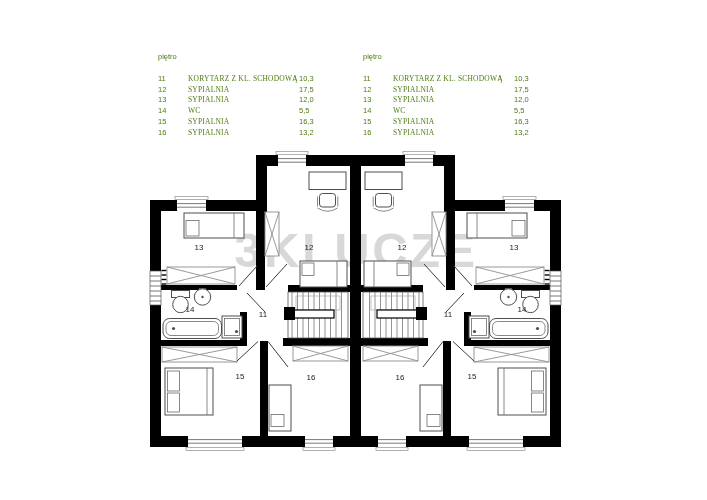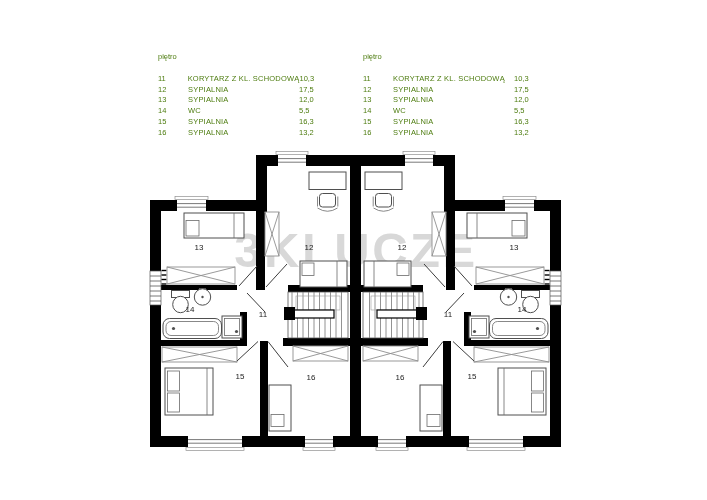--- a/index.html
+++ b/index.html
@@ -4,21 +4,21 @@
 <style>
   html,body{margin:0;padding:0;background:#fff;}
   .page{position:relative;width:707px;height:500px;background:#ffffff;overflow:hidden;
         font-family:"Liberation Sans",sans-serif;color:#4d7c0f;}
   .legend{position:absolute;top:52px;font-size:7.5px;line-height:10.8px;}
   .legend-left{left:158px;width:181px;}
   .legend-right{left:363px;width:191px;}
   .floor-label{margin-bottom:11px;}
   .lrow{display:flex;}
   .lno{width:30px;}
-  .lname{flex:1;white-space:nowrap;letter-spacing:.2px;}
+  .lname{flex:1;white-space:nowrap;letter-spacing:.2px;font-family:Liberation Serif, serif;}
   .larea{width:40px;text-align:left;}
   svg.plan{position:absolute;left:0;top:0;}
   .wm{font-family:"Liberation Sans",sans-serif;font-weight:bold;font-size:49px;
       letter-spacing:2.5px;fill:#d8d8d8;}
   .rlabel{font-family:"Liberation Sans",sans-serif;font-size:8px;fill:#222;}
   .wall{fill:#000;}
   .furn{fill:#fff;stroke:#4f4f4f;stroke-width:1;}
   .furn-thin{fill:none;stroke:#6a6a6a;stroke-width:.8;}
   .ward{fill:#fff;stroke:#8f8f8f;stroke-width:.9;}
   .wline{stroke:#555;stroke-width:.8;}

